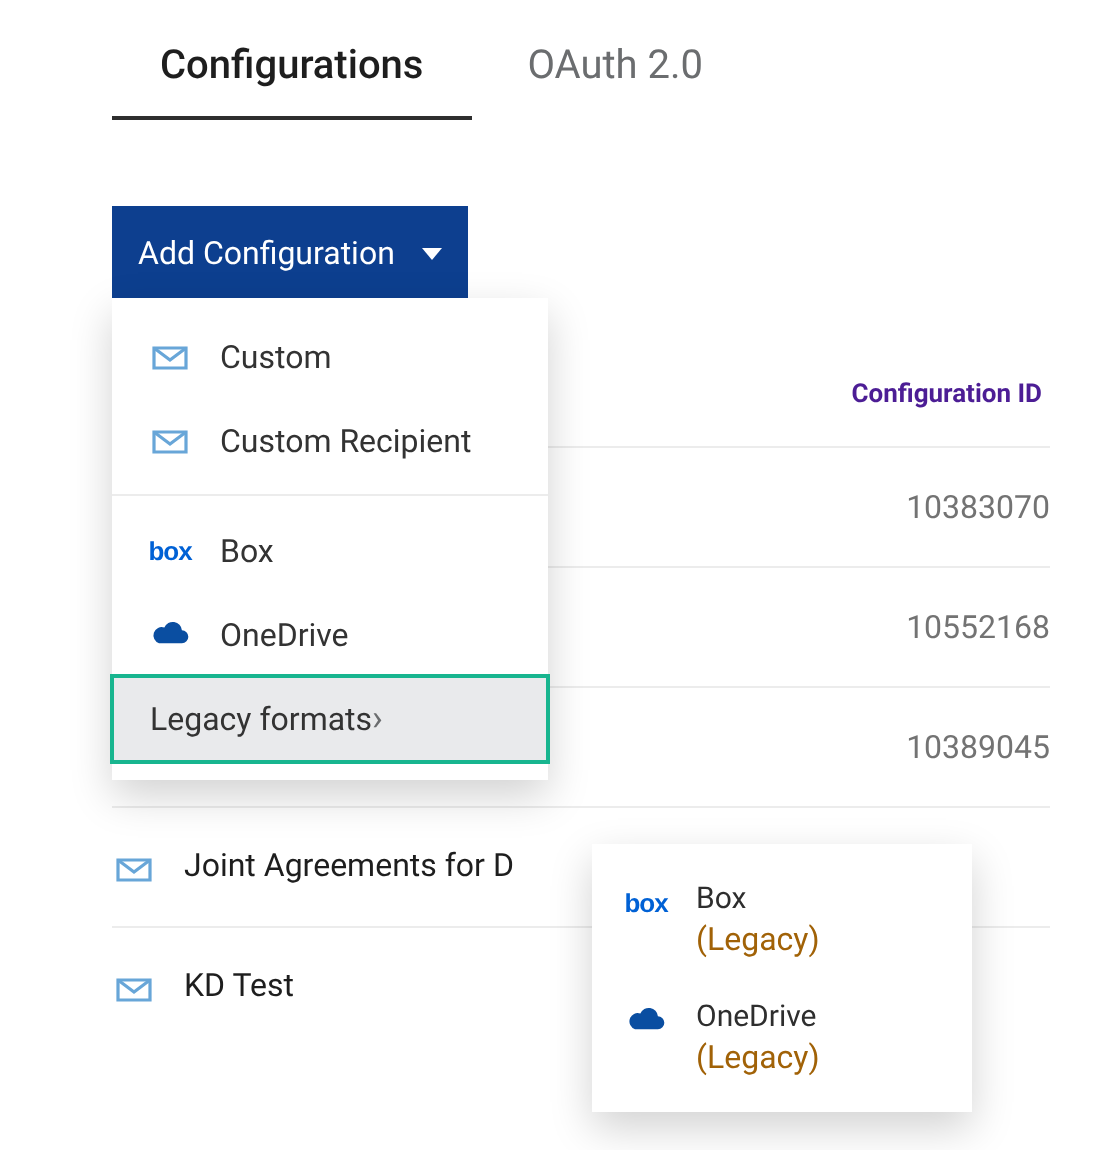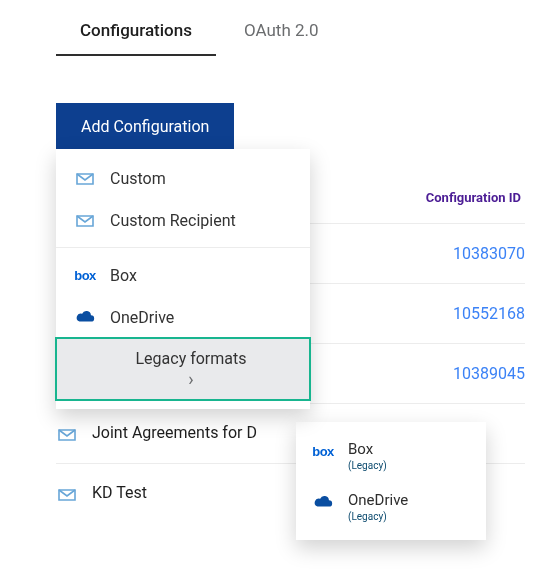--- a/index.html
+++ b/index.html
@@ -25,21 +25,21 @@
     color:var(--text);
     background:#fff;
     position:relative;
     overflow:hidden;
   }
   
   .tabs{
     display:flex;
     gap:48px;
     padding:14px 0 0 78px;
-    font-size:17px;
+    font-size:20px;
   }
   .tab{
     position:relative;
     padding:6px 2px 16px 2px;
     cursor:pointer;
     color:var(--tab-muted);
   }
   .tab.active{color:var(--text);font-weight:500;}
   .tab.active::after{
     content:"";
@@ -47,25 +47,24 @@
     left:-22px;right:-22px;bottom:0;
     height:2px;background:#2e2e2e;
   }
   
   .addbtn{
     position:absolute;
     top:103px;left:56px;
     background:var(--primary);
     color:#fff;
     font-size:16px;
-    padding:14px 25px;
+    padding:14px 13px;
     display:flex;align-items:center;gap:14px;
     cursor:pointer;
     user-select:none;
-    flex-direction:column;
   }
   .addbtn .caret{
     width:0;height:0;
     border-left:5px solid transparent;
     border-right:5px solid transparent;
     border-top:6px solid #fff;
   }
   
   .table{
     position:absolute;
@@ -83,30 +82,30 @@
     border-top:1px solid var(--divider);
   }
   .row{
     display:flex;
     align-items:center;
     justify-content:space-between;
     height:60px;
     border-bottom:1px solid var(--divider);
   }
   .row .lead{display:flex;gap:14px;}
-  .row .id{color:#3b82f6;}
+  .row .id{color:#737373;}
   .envelope{
     width:20px;height:20px;display:inline-block;position:relative;
   }
   .envelope svg{display:block;}
   
   .menu{
     position:absolute;
     top:149px; left:56px;
-    width:254px;
+    width:218px;
     background:#fff;
     box-shadow:0 8px 20px rgba(0,0,0,.18);
     padding:8px 0;
     z-index:20;
   }
   .mi{
     display:flex;align-items:center;gap:14px;
     padding:10px 18px;
     font-size:16px;
     color:#333;
@@ -130,21 +129,20 @@
   .legacy{
     position:relative;
     display:flex;align-items:center;
     padding:10px 2px 10px 18px;
     font-size:16px;
     color:#333;
     cursor:pointer;
     background:#e9eaec;
     border:2px solid var(--chip-teal);
     margin:-1px -1px 0 -1px;
-    flex-direction:column;
   }
   .legacy .chev{
     font-size:18px;color:#6b6d6f;
   }
   
   .submenu{
     position:absolute;
     top:422px; left:296px;
     width:190px;
     background:#fff;
@@ -152,21 +150,21 @@
     padding:8px 0;
     z-index:19;
   }
   .smi{
     display:flex;align-items:flex-start;gap:14px;
     padding:10px 16px;
     cursor:pointer;
   }
   .smi .texts{display:flex;flex-direction:column;gap:2px;}
   .smi .name{font-size:15px;color:#2e2e2e;}
-  .smi .sub{font-size:10px;color:#0c4a6e;}
+  .smi .sub{font-size:16px;color:#a16207;}
 </style>
 </head>
 <body>
 
 <div class="tabs">
   <div class="tab active">Configurations</div>
   <div class="tab">OAuth 2.0</div>
 </div>
 
 <div class="table">

